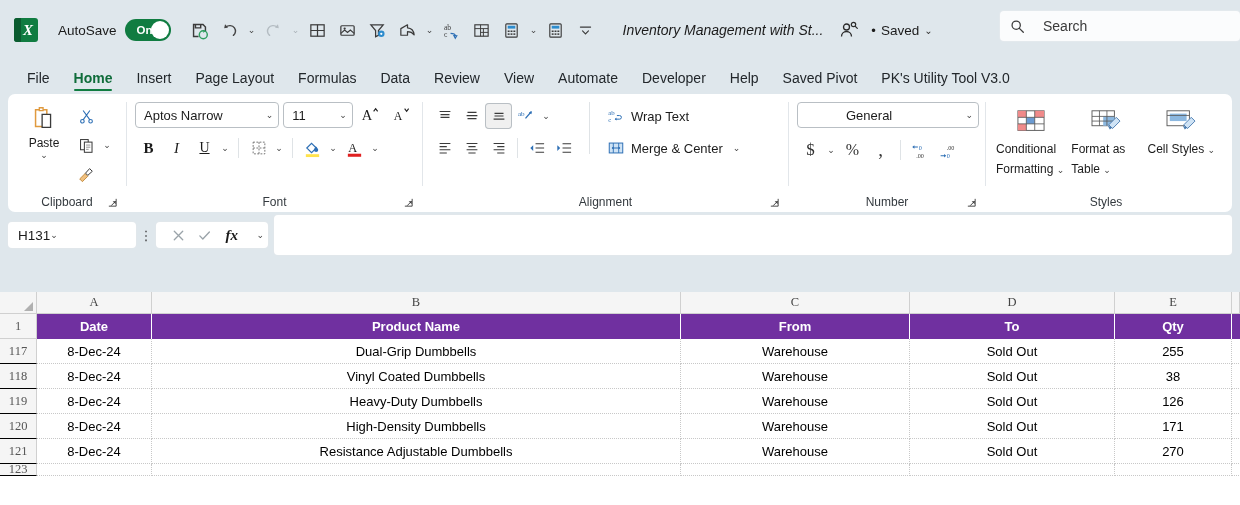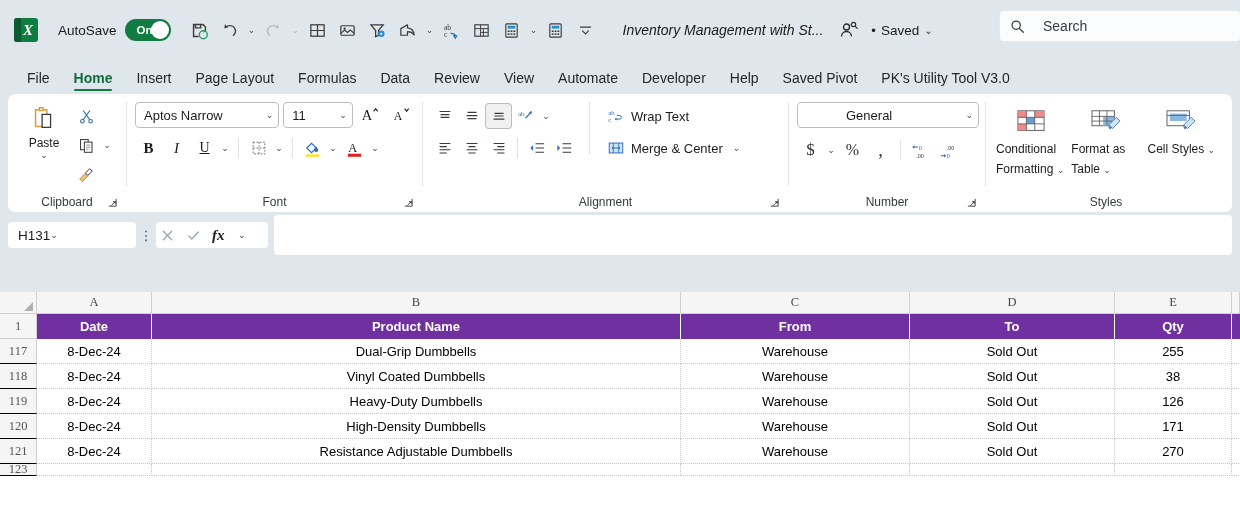--- a/index.html
+++ b/index.html
@@ -180,21 +180,21 @@
   .namebox .cv { font-size: 9px; color: #444; }
   .dots {
     width: 20px; height: 26px; display: flex; align-items: center; justify-content: center;
     color: #3a3a3a; font-size: 13px; letter-spacing: 0; cursor: pointer;
   }
   .fx-group {
     height: 26px; background: #fff; border-radius: 4px; display: flex; align-items: center;
     padding: 0 4px; gap: 0; box-shadow: 0 0 0 1px #e1e7eb;
   }
   .fx-btn {
-    width: 26px; height: 24px; display: flex; align-items: center; justify-content: flex-start;
+    width: 26px; height: 24px; display: flex; align-items: center; justify-content: flex-end;
     border-radius: 3px; cursor: pointer;
   }
   .fx-btn .cv { font-size: 9px; color: #444; }
   .fbar-input {
     flex: 1; height: 40px; background: #fff; margin-left: 6px; border-radius: 4px;
     box-shadow: 0 0 0 1px #e1e7eb; padding: 0 8px; display: flex; align-items: center;
     font-size: 13.5px; color: #1b1b1b; cursor: text;
   }
 
   

